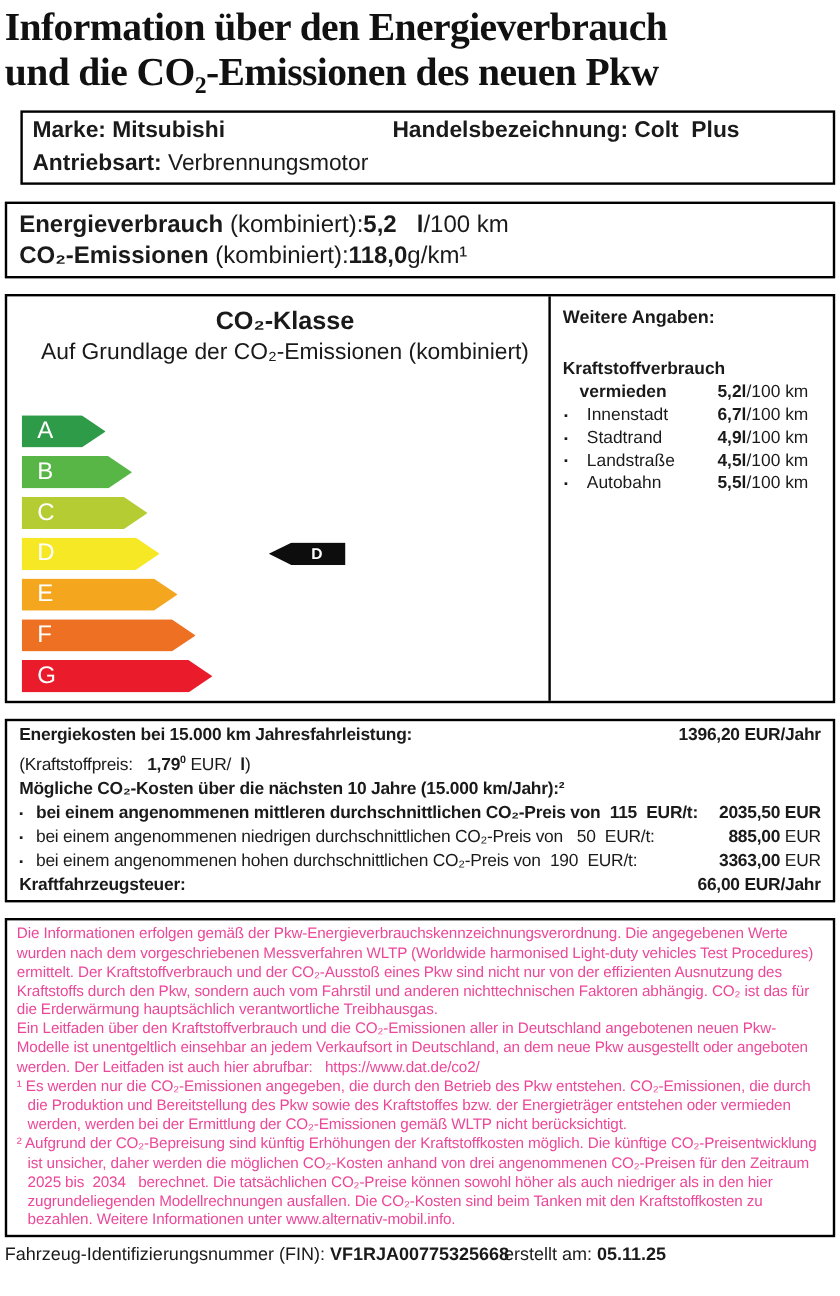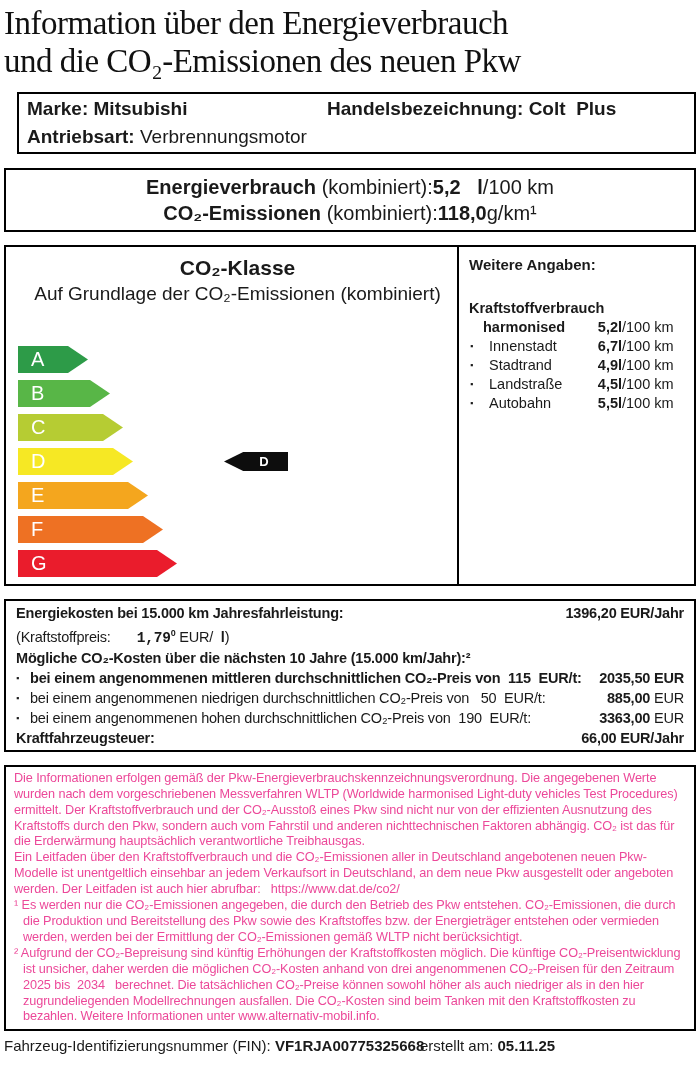--- a/index.html
+++ b/index.html
@@ -5,35 +5,35 @@
   * { margin:0; padding:0; box-sizing:border-box; }
   html,body { background:#ffffff; }
   body {
     width:700px; height:1080px; overflow:hidden; position:relative;
     font-family:"Liberation Sans","DejaVu Sans",sans-serif;
     color:#1a1a1a;
   }
   .title {
     margin:4px 4px 0 4px;
     font-family:"Liberation Serif","DejaVu Serif",serif;
-    font-weight:400; font-size:33px; line-height:38px;
+    font-weight:700; font-size:33px; line-height:38px;
     letter-spacing:-0.5px; white-space:nowrap; color:#111;
   }
   .box { border:2px solid #000; margin:12px 4px 0 4px; }
   .bold { font-weight:700; }
 
   
   .veh { margin-top:12px; padding:1px 8px; font-size:19px; line-height:28px;margin-left:17px; }
   .veh-row { display:flex; }
   .veh-cell-l { width:300px; flex:none; white-space:pre-wrap; }
   .veh-cell-r { flex:1; white-space:pre-wrap; }
 
   
   .cons { margin-top:14px; padding:4px 10px; font-size:20px; line-height:26px; }
-  .cons-row { display:flex; justify-content:center; }
+  .cons-row { display:flex; justify-content:flex-start; }
   .cons-row span { white-space:pre-wrap; }
 
   
   .klasse { margin-top:13px; height:341px; display:flex; }
   .klasse-left { width:453px; flex:none; border-right:2px solid #000000; position:relative; padding:8px 0 0 12px;text-align:center; }
   .klasse-h { font-size:21px; font-weight:700; line-height:26px; }
   .klasse-sub { font-size:19px; line-height:26px; }
   .scale { position:absolute; left:12px; top:99px; }
   .co2-arrow {
     height:27px; margin-bottom:7px; display:flex; align-items:center;
@@ -56,21 +56,21 @@
   .wa-grid .lab { padding-left:6px; }
   .wa-grid .lab.nopad { padding-left:0; }
 
   
   .costs { margin-top:13px; padding:2px 10px; font-size:14.5px; line-height:20px; letter-spacing:-0.2px; }
   .costs-row { display:flex; justify-content:space-between; }
   .costs-row .txt { white-space:pre-wrap; }
   .costs-row .valgrp { white-space:pre-wrap; flex:none; }
   .costs .bul { width:14px; flex:none; font-size:9px; }
   .costs .grow { flex:1; }
-  .fuelprice { margin-left:26px;font-family:Liberation Mono, monospace; }
+  .fuelprice { margin-left:12px; }
   sup { font-size:0.62em; }
 
   
   .fine { margin-top:13px; padding:4px 8px; font-size:12.7px; line-height:15.9px; letter-spacing:-0.1px; color:#ec4899; }
   .fine p.fn { padding-left:9px; text-indent:-9px; }
 
   
   .footer { position:relative; margin-top:5px; padding:0 4px; font-size:15px; line-height:19px; height:20px; }
   .footer .created { position:absolute; left:420px; top:0; }
 </style>
@@ -132,21 +132,21 @@
       </div>
     <div class="class-marker" style="top: 205px;">
         <span>D</span>
       </div>
   </div>
   <div class="klasse-right">
     <div class="wa-h">Weitere Angaben:</div>
     <div class="wa-sub">Kraftstoffverbrauch</div>
     <div class="wa-grid">
       <span class="bul"></span>
-      <span class="lab nopad bold">harmonised</span>
+      <span class="lab nopad bold">vermieden</span>
       <span class="num">5,2</span>
       <span class="unit"><span class="bold">l</span><span>/100 km</span></span>
 
       <span class="bul">▪</span>
       <span class="lab">Innenstadt</span>
       <span class="num">6,7</span>
       <span class="unit"><span class="bold">l</span><span>/100 km</span></span>
 
       <span class="bul">▪</span>
       <span class="lab">Stadtrand</span>

